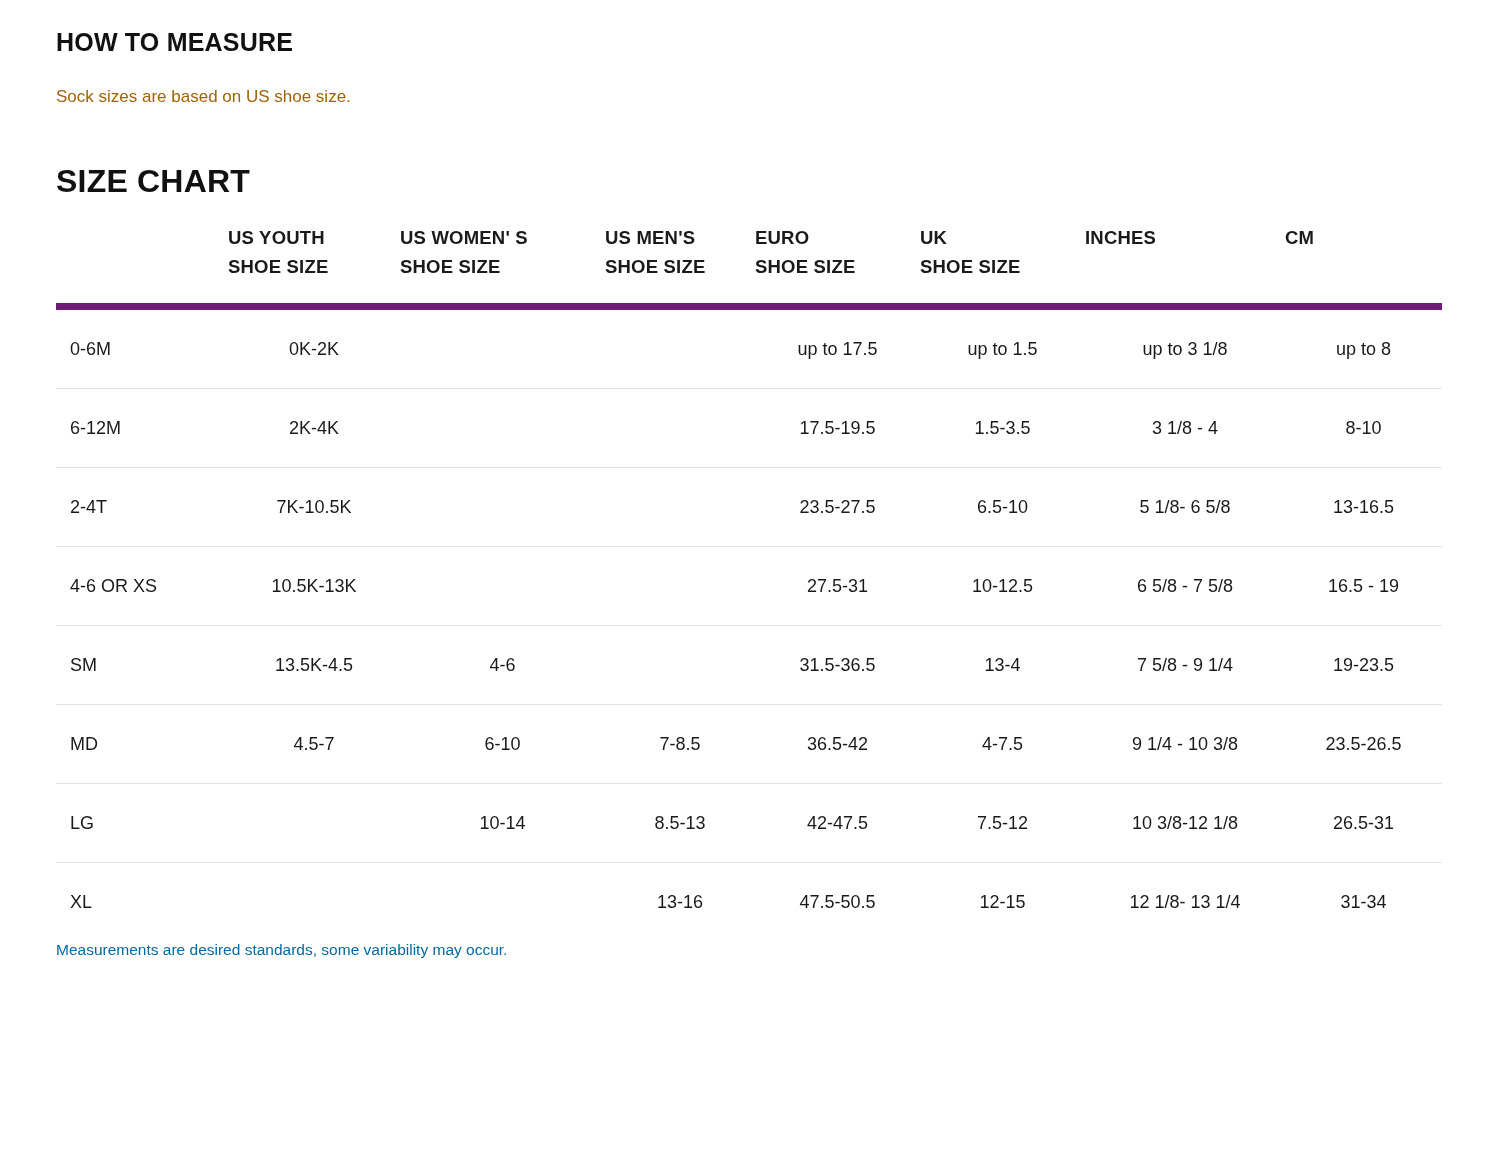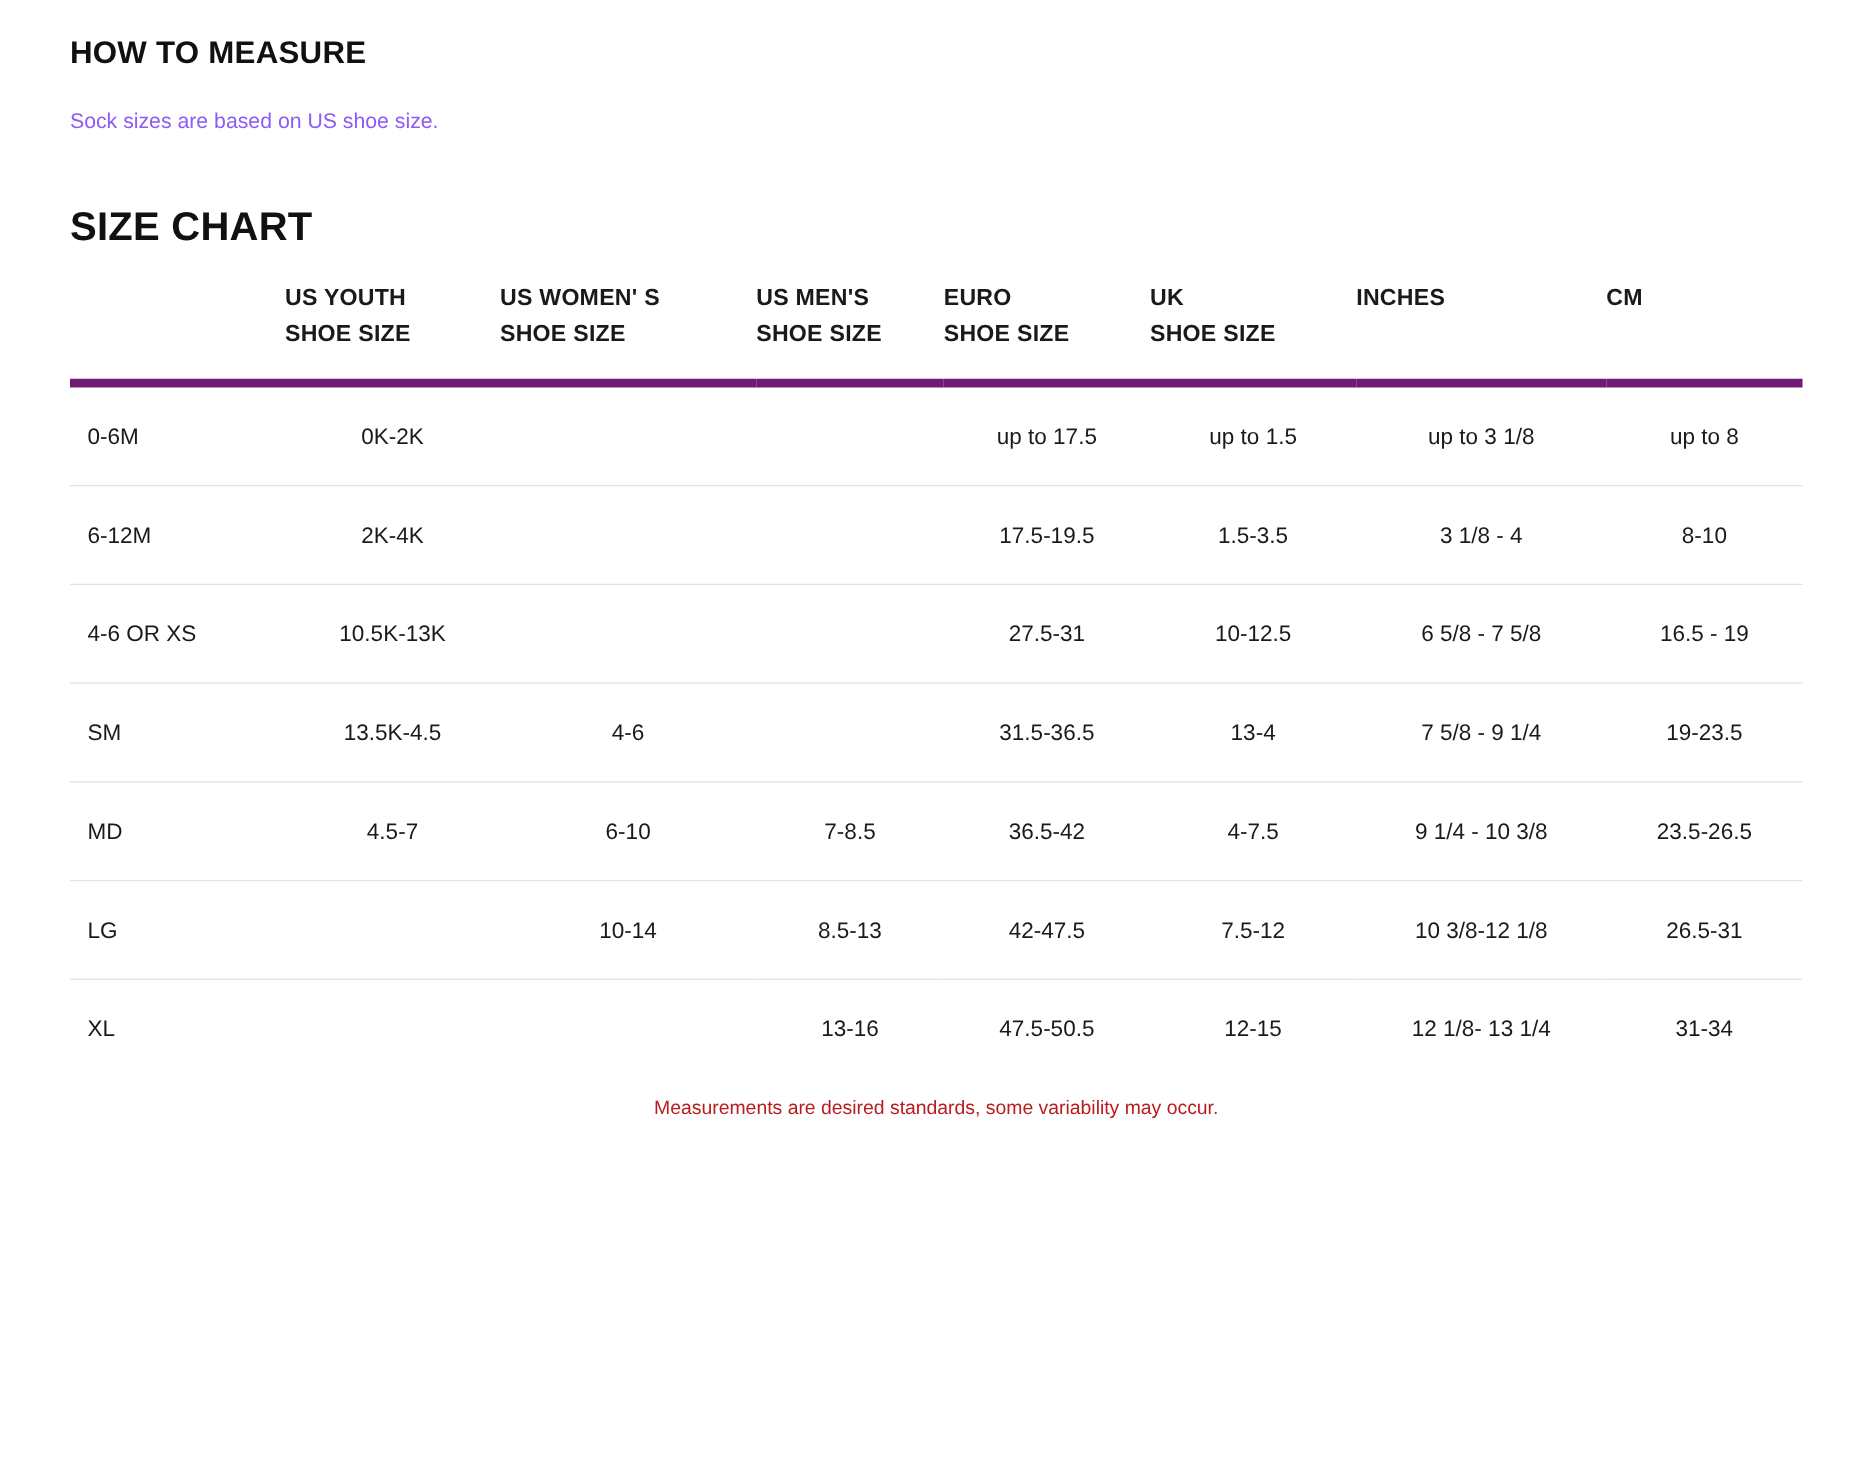--- a/index.html
+++ b/index.html
@@ -23,21 +23,21 @@
     font-size: 25px;
     font-weight: bold;
     letter-spacing: 0.2px;
     margin: 0 0 0 0;
     padding: 0;
     color: #111111;
   }
   .intro-text {
     font-size: 17px;
     margin: 30px 0 0 0;
-    color: #8b5cf6;
+    color: #a16207;
   }
   .chart-title {
     font-size: 32px;
     font-weight: bold;
     letter-spacing: 0.2px;
     margin: 56px 0 0 0;
     color: #111111;
   }
   table.size-chart {
     border-collapse: collapse;
@@ -79,24 +79,23 @@
   }
   .col-0 { width: 172px; }
   .col-1 { width: 172px; }
   .col-2 { width: 205px; }
   .col-3 { width: 150px; }
   .col-4 { width: 165px; }
   .col-5 { width: 165px; }
   .col-6 { width: 200px; }
   .col-7 { width: 157px; }
   .footnote {
-    text-align: center;
+    text-align: left;
     font-size: 15.5px;
-    color: #b91c1c;
-    margin-top: 16px;
+    color: #0369a1;
     width: 1386px;
   }
   .hdr-line2 { display: block; }
 </style>
 </head>
 <body>
 
 <div class="page">
 
   <h1 class="section-title">HOW TO MEASURE</h1>
@@ -167,20 +166,30 @@
         <td class="row-label">6-12M</td>
         <td>2K-4K</td>
         <td></td>
         <td></td>
         <td>17.5-19.5</td>
         <td>1.5-3.5</td>
         <td>3 1/8 - 4</td>
         <td>8-10</td>
       </tr>
       <tr>
+        <td class="row-label">2-4T</td>
+        <td>7K-10.5K</td>
+        <td></td>
+        <td></td>
+        <td>23.5-27.5</td>
+        <td>6.5-10</td>
+        <td>5 1/8- 6 5/8</td>
+        <td>13-16.5</td>
+      </tr>
+      <tr>
         <td class="row-label">4-6 OR XS</td>
         <td>10.5K-13K</td>
         <td></td>
         <td></td>
         <td>27.5-31</td>
         <td>10-12.5</td>
         <td>6 5/8 - 7 5/8</td>
         <td>16.5 - 19</td>
       </tr>
       <tr>

